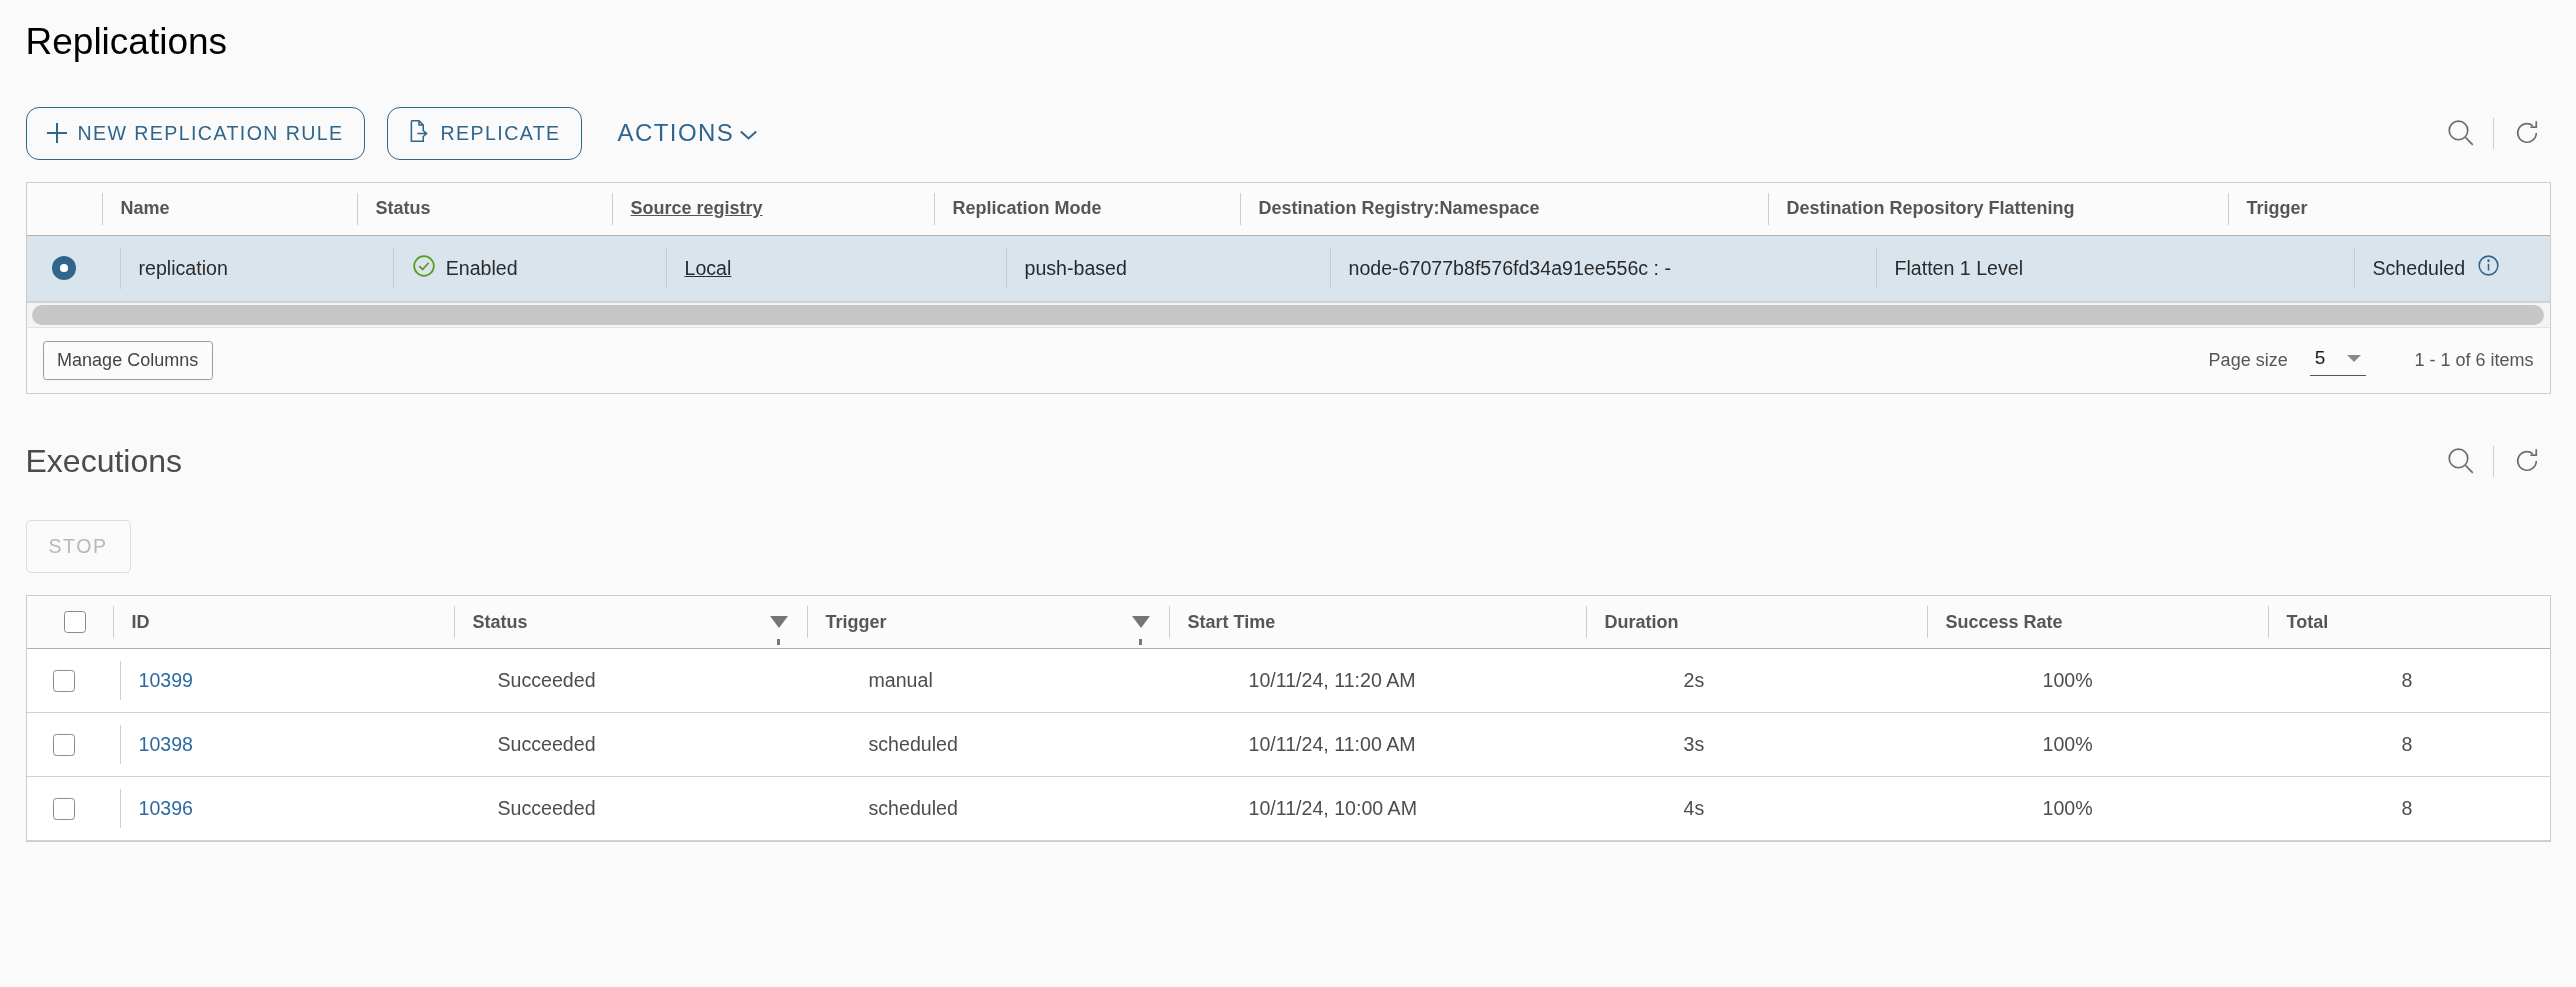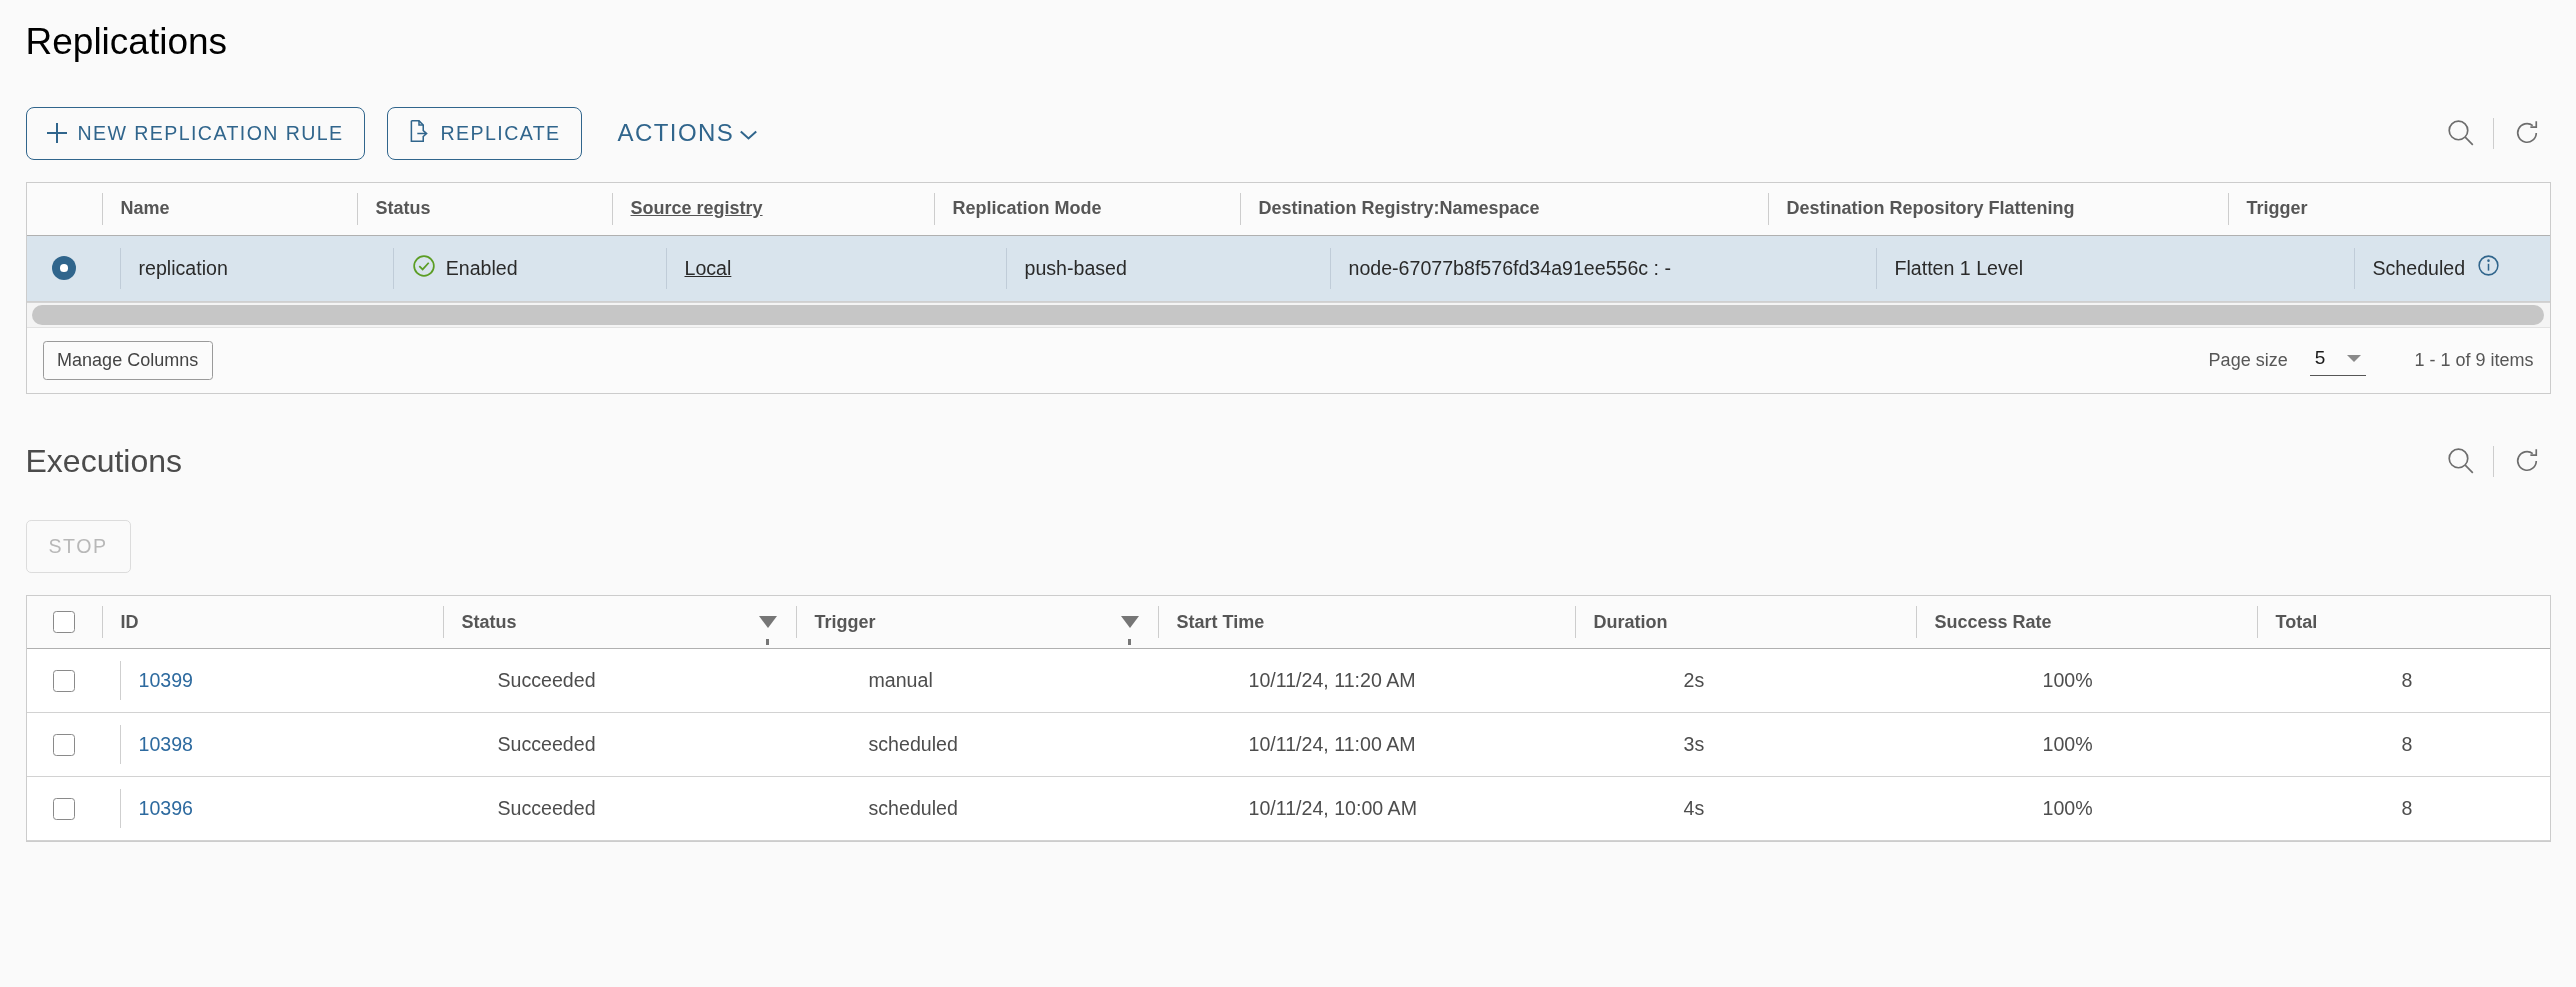--- a/index.html
+++ b/index.html
@@ -36,21 +36,21 @@
     position: relative;
   }
   .btn-outline {
     display: inline-flex;
     align-items: center;
     justify-content: center;
     gap: 10.2px;
     height: 53px;
     padding: 0 20.4px;
     border: 1.7px solid #30658c;
-    border-radius: 8px;
+    border-radius: 13px;
     background: transparent;
     color: #30658c;
     font-family: "Liberation Sans", sans-serif;
     font-size: 19.6px;
     font-weight: 500;
     letter-spacing: 1.4px;
     text-transform: uppercase;
     cursor: pointer;
     white-space: nowrap;
   }
@@ -296,21 +296,21 @@
     background: #fff;
     cursor: pointer;
     display: block;
   }
   .link { color: #2d6a9f; cursor: pointer; }
   .dg-row.exec { height: 64px; border-bottom: 0.9px solid #d2d2d2; background: #fff; }
   .dg-row.exec .cell { color: #4d4d4d; }
   .dg-row.exec .cell:not(:first-child)::before { background: transparent; }
   .dg-row.exec .cell.e-id::before { background: #cfcfcf; }
   .exec-grid { border: 0.9px solid #cccccc; margin-top: 22px; background:#fff; }
-  .exec-grid .dg-head { background: #fbfbfb; }
+  .exec-grid .dg-head { background: #fbfbfb; padding-left: 11px; }
 </style>
 </head>
 <body>
 
 <div class="page">
 
   <h1 class="page-title">Replications</h1>
 
   <div class="action-bar">
 
@@ -411,21 +411,21 @@
     </div>
 
     <div class="dg-foot">
       <button class="btn-plain">Manage Columns</button>
       <div class="foot-right">
         <span class="page-size-label">Page size</span>
         <span class="page-size-select">
           <span>5</span>
           <span class="chev"></span>
         </span>
-        <span class="items-count">1 - 1 of 9 items</span>
+        <span class="items-count">1 - 1 of 6 items</span>
       </div>
     </div>
   </div>
 
   <div class="section-head">
     <div class="section-title">Executions</div>
     <div class="toolbar-right">
       <button class="icon-btn">
         <svg width="32" height="32" viewBox="0 0 38 38">
           <circle cx="16" cy="16" r="11" stroke="#6d6d6d" stroke-width="2" fill="none"></circle>

